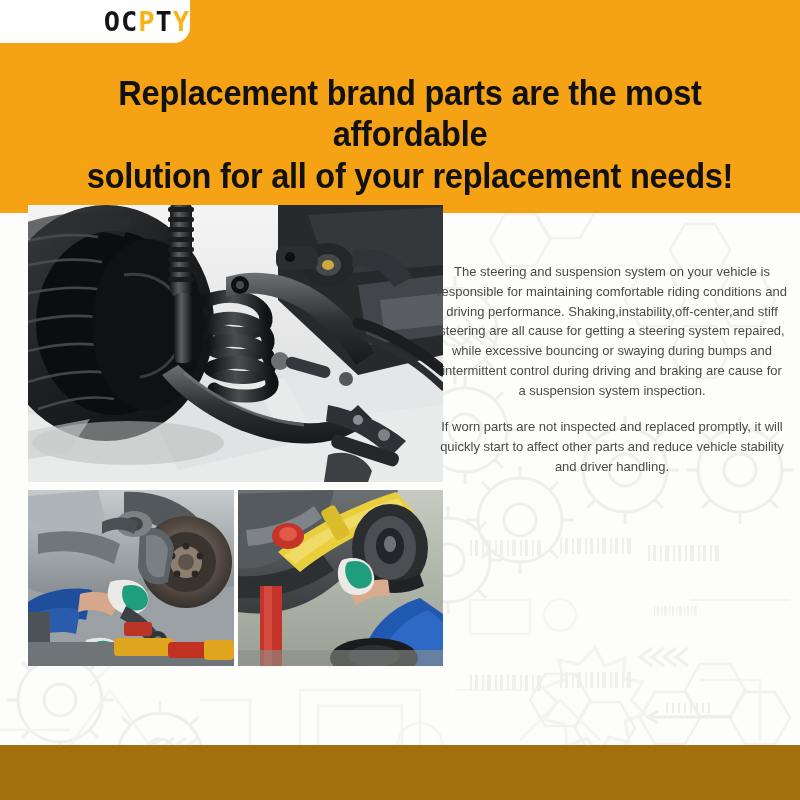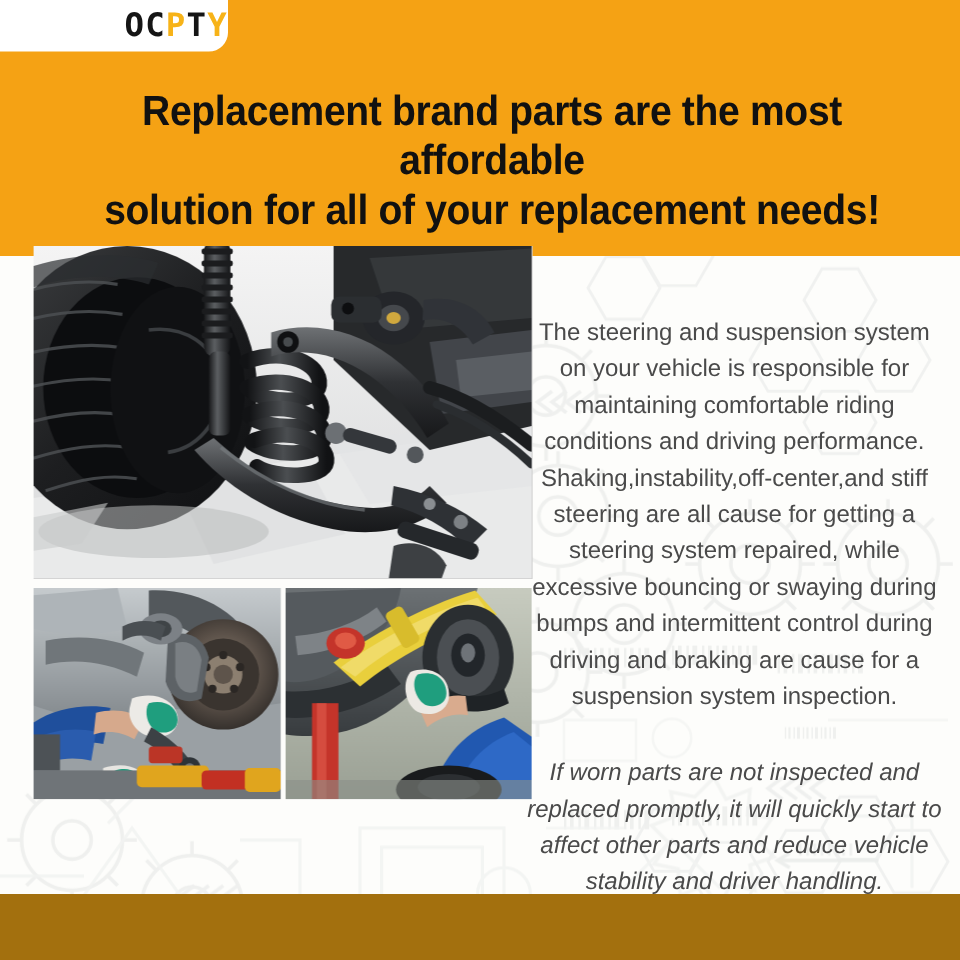--- a/index.html
+++ b/index.html
@@ -47,24 +47,24 @@
   .photo svg{display:block;width:100%;height:100%;}
 
   .photo-main{left:28px;top:205px;width:415px;height:277px;}
   .photo-bl{left:28px;top:490px;width:206px;height:176px;}
   .photo-br{left:238px;top:490px;width:205px;height:176px;}
 
   
   .copy{
     position:absolute;left:437px;top:262px;width:350px;
     text-align:center;color:#4a4a4a;
-    font-size:20px;line-height:1.52;
+    font-size:13px;line-height:1.52;
   }
   .copy p{margin:0;}
-  .copy p + p{margin-top:33px;font-style:italic;}
+  .copy p + p{margin-top:17px;}
 
   
   .footer-band{
     position:absolute;left:0;bottom:0;width:800px;height:55px;
     background:#A3700E;
   }
 </style>
 </head>
 <body>
 

